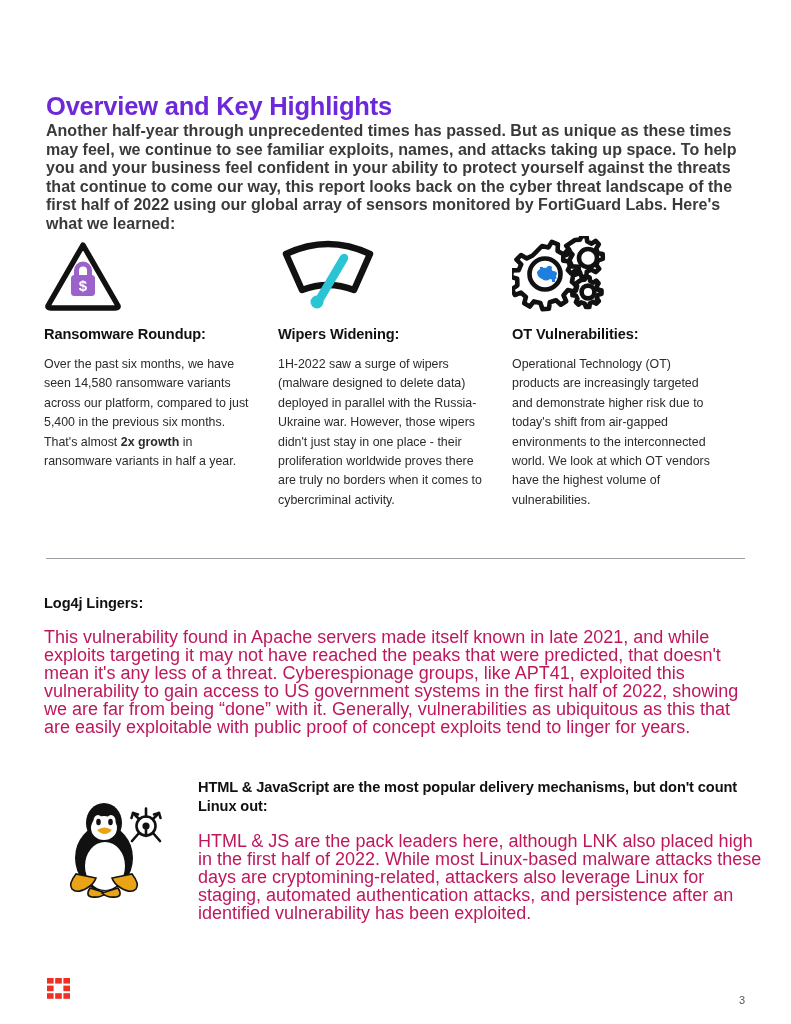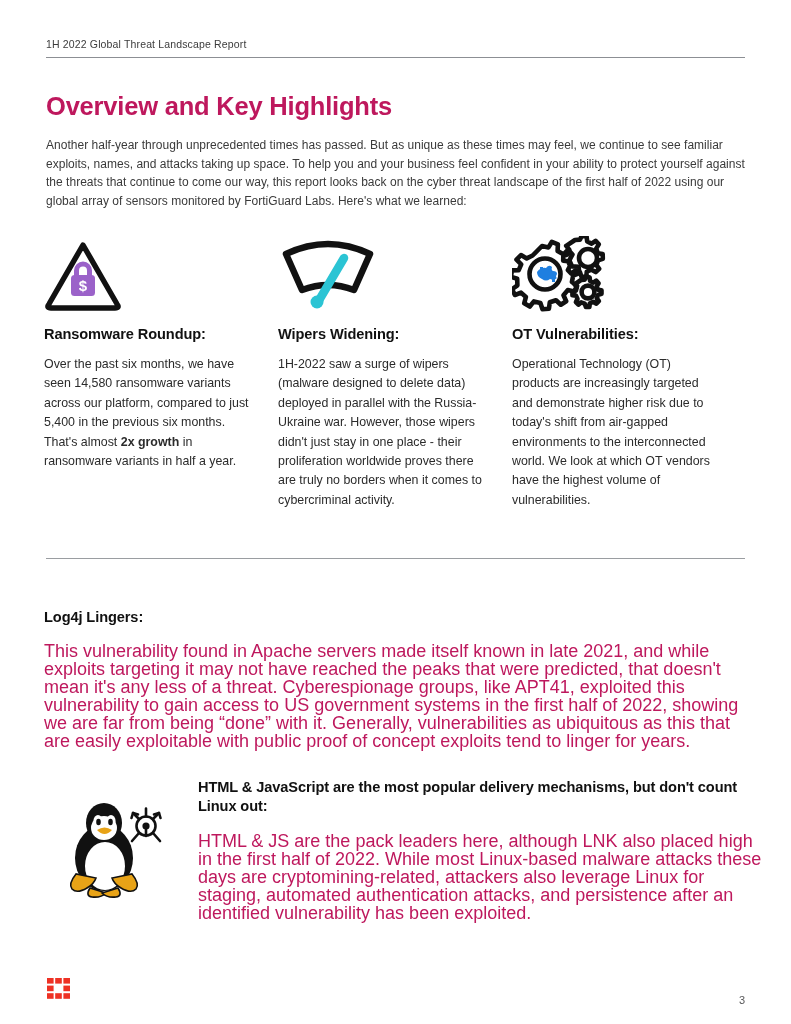--- a/index.html
+++ b/index.html
@@ -44,33 +44,34 @@
   }
 
   
   .page-title {
     position: absolute;
     left: 46px;
     top: 92px;
     font-size: 25.5px;
     font-weight: bold;
     letter-spacing: -0.2px;
-    color: #be185d;
+    color: #6d28d9;
   }
 
   
   .intro {
     position: absolute;
     left: 46px;
-    top: 136px;
+    top: 122px;
     width: 700px;
-    font-size: 12px;
+    font-size: 16px;
     line-height: 18.6px;
     color: #3a3a3a;
     letter-spacing: 0.02px;
+    font-weight: bold;
   }
 
   
   .cols {
     position: absolute;
     left: 44px;
     top: 236px;
     width: 702px;
     display: flex;
     gap: 0px;
@@ -118,21 +119,21 @@
     width: 702px;
     display: flex;
   }
   .block-log4j .blk-icon {
     width: 138px;
     flex: 0 0 138px;
     display: flex;
     align-items: flex-start;
     padding-top: 42px;
   }
-  .block-log4j .blk-main { flex: 1 1 auto; margin-top: 14px; }
+  .block-log4j .blk-main { flex: 1 1 auto; }
   .blk-head {
     font-size: 14.6px;
     font-weight: bold;
     color: #111111;
     letter-spacing: -0.1px;
     line-height: 19px;
     margin-bottom: 15px;
   }
   .blk-body {
     font-size: 18px;
@@ -170,24 +171,20 @@
     bottom: 18px;
     font-size: 11px;
     color: #58585a;
   }
 </style>
 </head>
 <body>
 
 <div class="page">
 
-  <div class="running-header">
-    <div class="rh-text">1H 2022 Global Threat Landscape Report</div>
-    <div class="rh-rule"></div>
-  </div>
 
   <div class="page-title">Overview and Key Highlights</div>
 
   <div class="intro">Another half-year through unprecedented times has passed. But as unique as these times may feel, we continue to see familiar exploits, names, and attacks taking up space. To help you and your business feel confident in your ability to protect yourself against the threats that continue to come our way, this report looks back on the cyber threat landscape of the first half of 2022 using our global array of sensors monitored by FortiGuard Labs. Here's what we learned:</div>
 
   <div class="cols">
 
     <div class="col">
       <div class="col-icon">
         <svg width="78" height="72" viewBox="0 0 78 72" aria-hidden="true">

